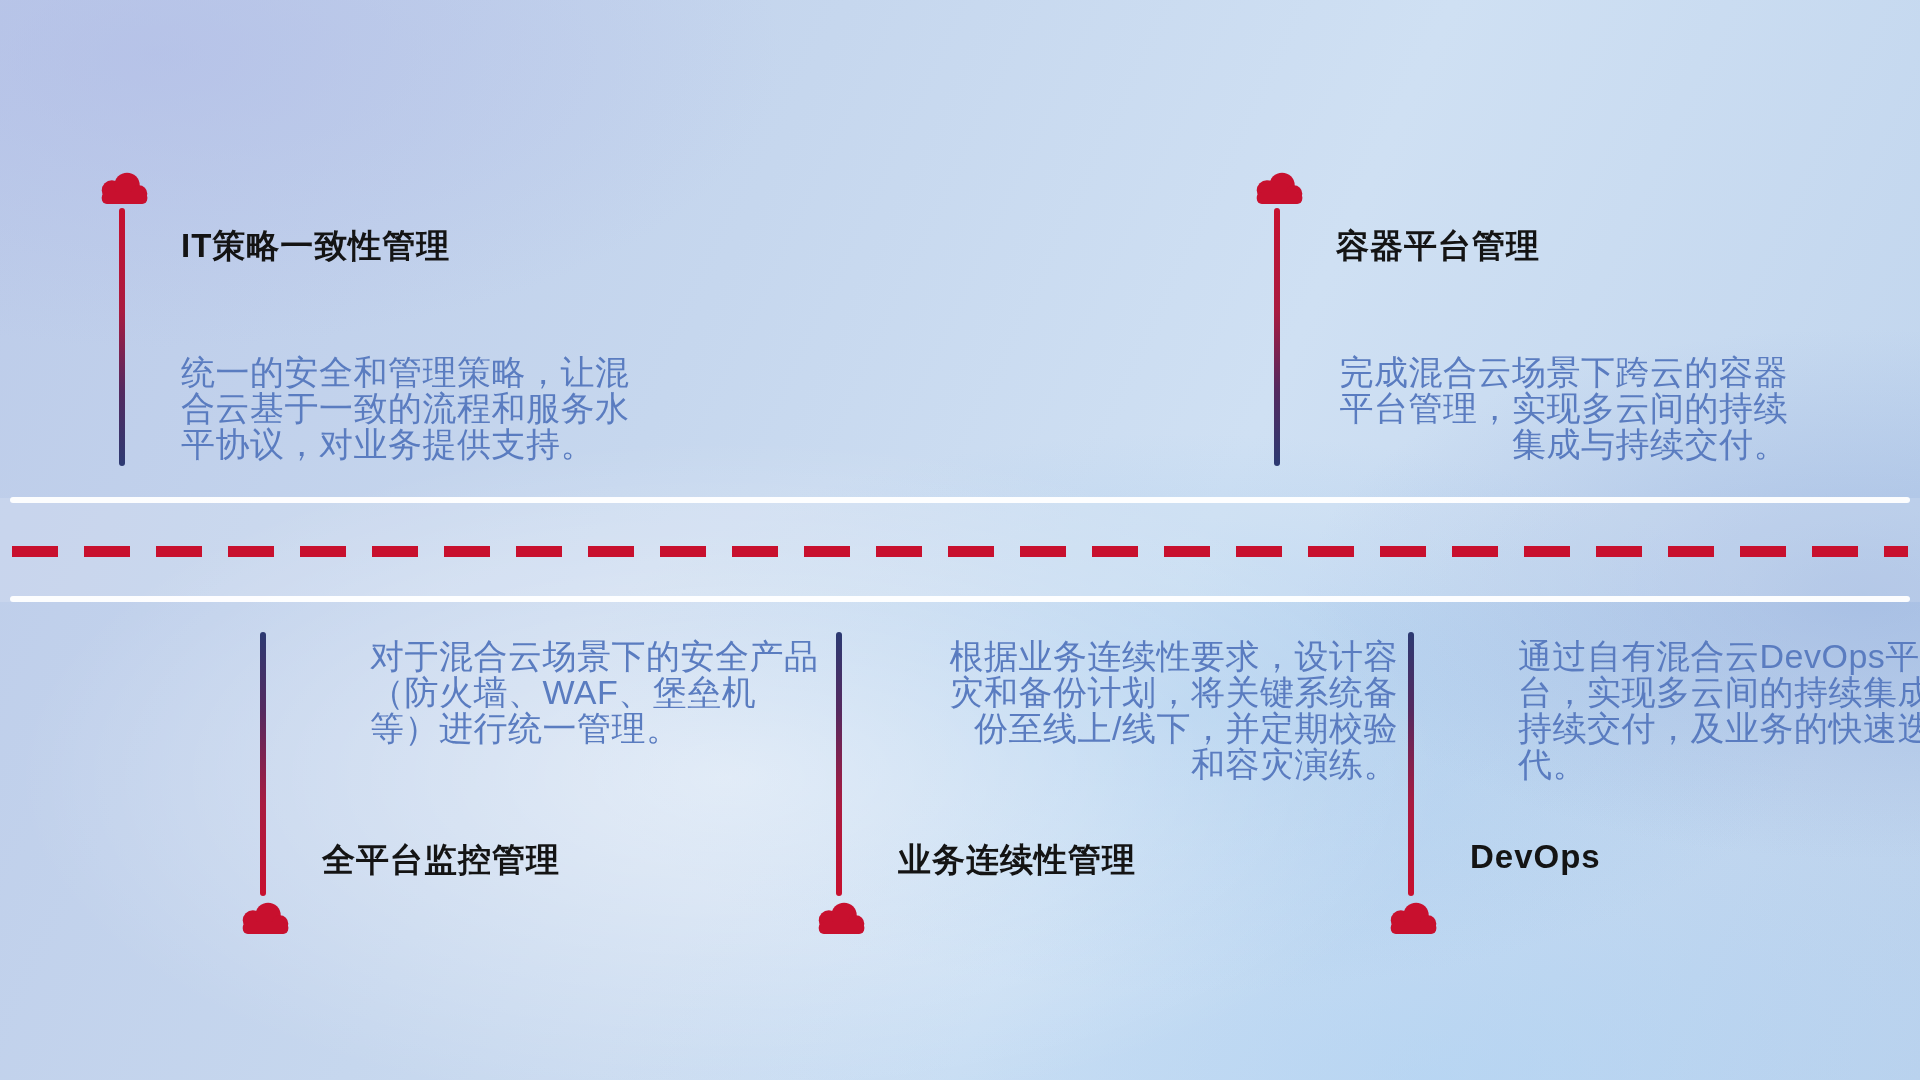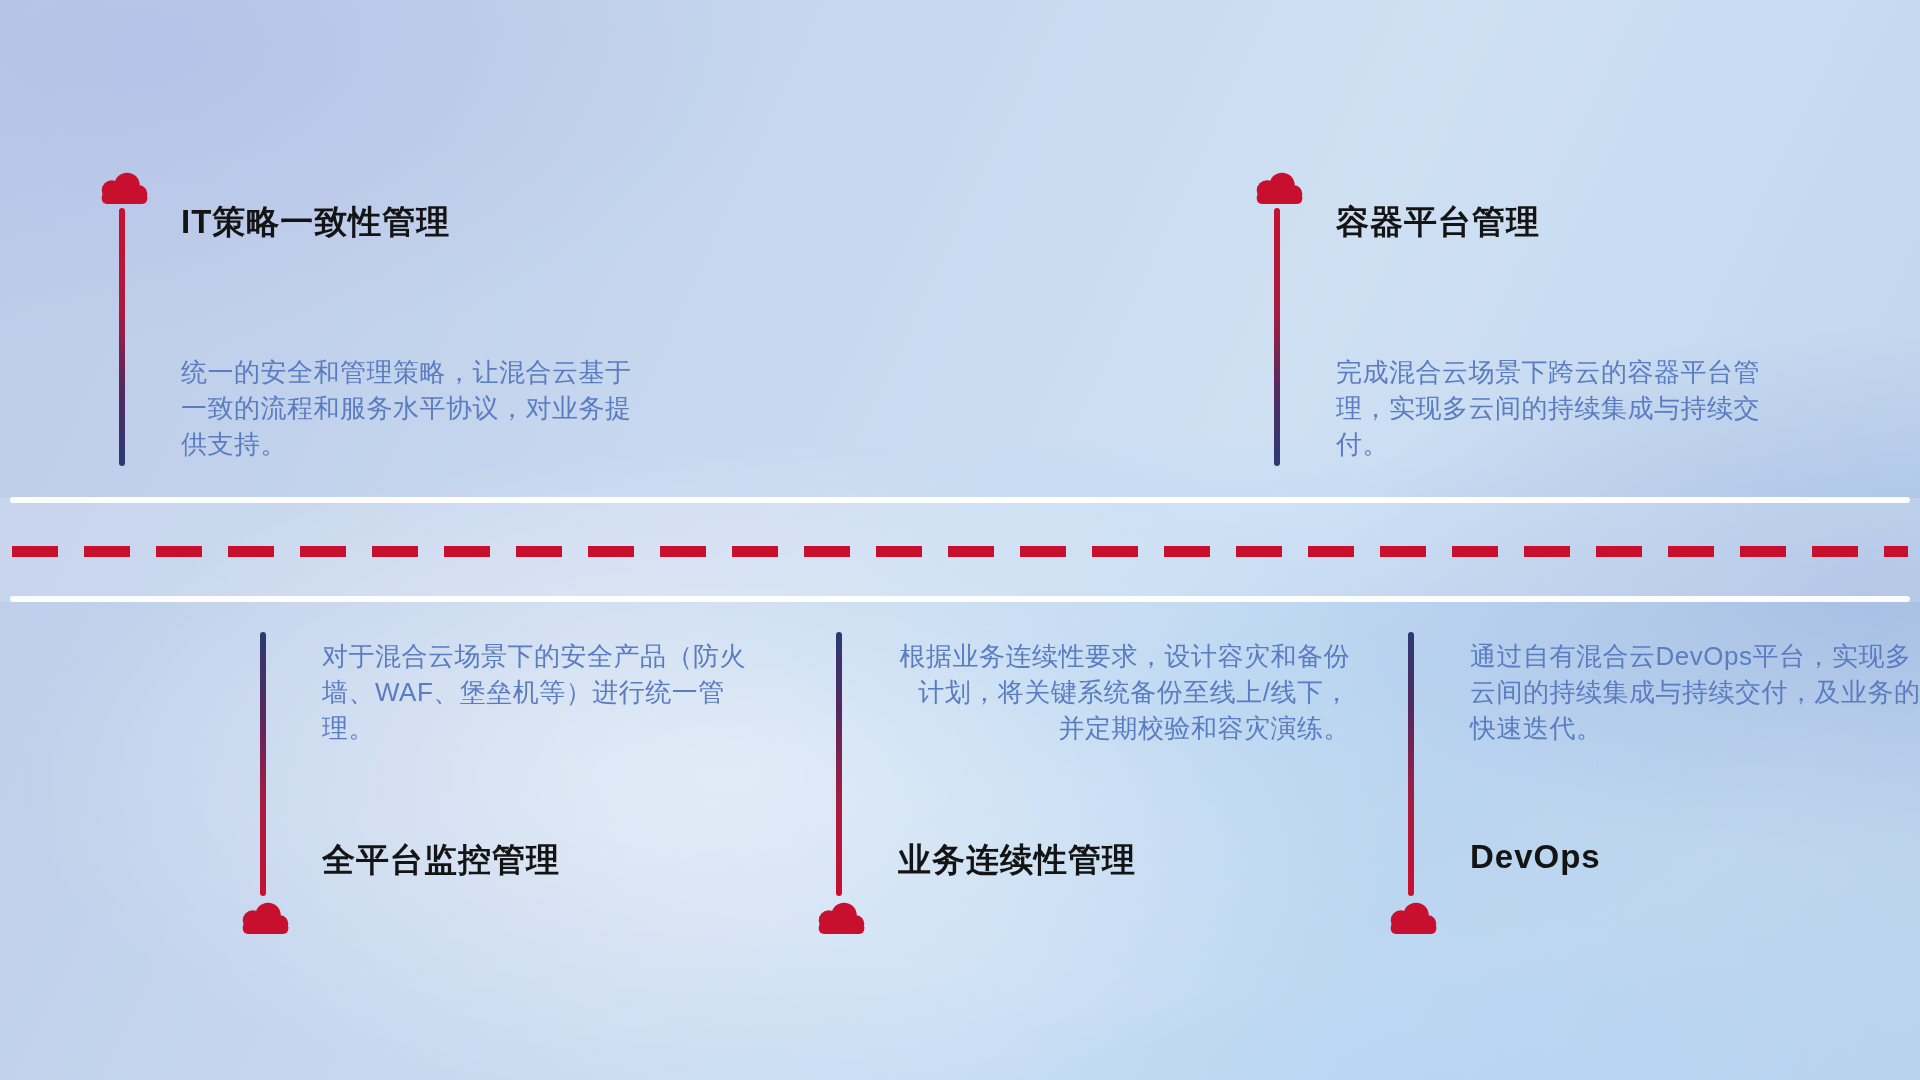--- a/index.html
+++ b/index.html
@@ -75,39 +75,39 @@
 
   .item-title {
     position: absolute;
     left: 86px;
     font-size: 33px;
     font-weight: 700;
     color: #141414;
     letter-spacing: 1px;
     white-space: nowrap;
   }
-  .item-top    .item-title { top: 32px; }
+  .item-top    .item-title { top: 56px; }
   .item-bottom .item-title { top: 208px; }
 
   .item-desc {
     position: absolute;
     left: 86px;
     width: 452px;
-    font-size: 26px;
+    font-size: 34px;
     line-height: 36px;
     color: #5a7cc0;
     letter-spacing: 0.5px;
   }
   .item-top    .item-desc { top: 186px; }
-  .item-bottom .item-desc { top: 8px; }
+  .item-bottom .item-desc { top: 8px; margin-left: 48px; }
 
   
   #top-item-1    { left: 95px; }
   #top-item-2    { left: 673px; }
-  #top-item-3    { left: 1250px; }
+  #top-item-3    { left: 1250px; text-align: right; }
   #bottom-item-1 { left: 236px; }
   #bottom-item-2 { left: 812px; text-align: right; }
   #bottom-item-3 { left: 1384px; }
 </style>
 </head>
 <body>
 
 <div class="canvas">
 
   <div class="road-band"></div>

